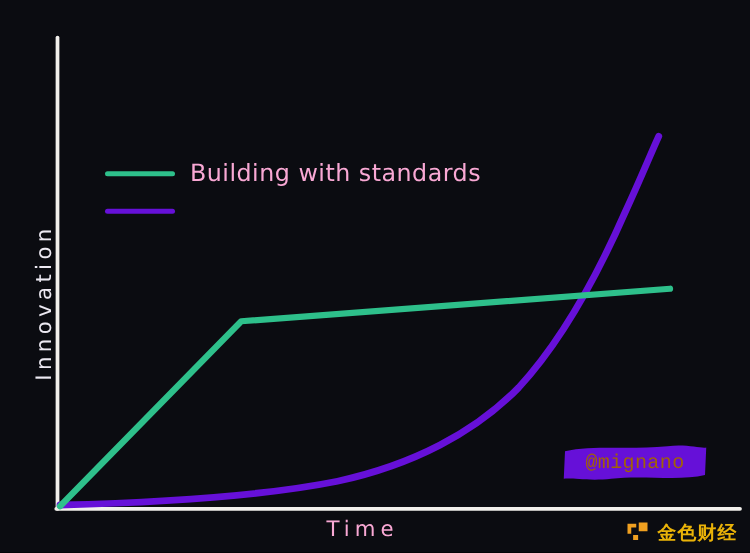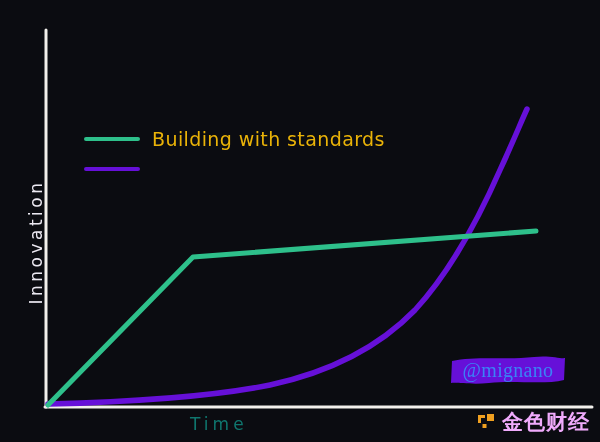--- a/index.html
+++ b/index.html
@@ -64,21 +64,22 @@
     font-size: 17px;
     letter-spacing: 3.5px;
     transform: rotate(-90deg);
     font-family: "DejaVu Sans", sans-serif;
   }
   #x-axis-label {
     position: absolute;
     left: 190px;
     top: 414px;
     width: 200px;
-    color: #0f766e;
+    text-align: center;
+    color: #f9a8d4;
     font-size: 17px;
     letter-spacing: 4px;
     font-family: "DejaVu Sans", sans-serif;
   }
   
   #legend {
     position: absolute;
     left: 84px;
     top: 124px;
   }
@@ -88,21 +89,21 @@
     height: 30px;
   }
   .legend-swatch {
     width: 56px;
     height: 4px;
     border-radius: 2px;
     margin-right: 12px;
     flex: none;
   }
   .legend-label {
-    color: #eab308;
+    color: #f9a8d4;
     font-size: 19px;
     letter-spacing: 0.4px;
     white-space: nowrap;
     font-family: "DejaVu Sans", sans-serif;
   }
   
   #attribution {
     position: absolute;
     left: 449px;
     top: 354px;
@@ -115,43 +116,43 @@
     width: 100%; height: 100%;
   }
   #attribution-text {
     position: absolute;
     left: 0; top: 0;
     width: 118px;
     height: 32px;
     display: flex;
     align-items: center;
     justify-content: center;
-    color: #3b82f6;
-    font-size: 20px;
+    color: #a16207;
+    font-size: 16px;
     letter-spacing: 0.3px;
-    font-family: Liberation Serif, serif;
+    font-family: Liberation Mono, monospace;
     white-space: nowrap;
   }
   
   #watermark {
     position: absolute;
     right: 10px;
     bottom: 6px;
     display: flex;
     align-items: center;
     gap: 6px;
   }
   #watermark-logo {
     width: 20px;
     height: 20px;
     flex: none;
   }
   #watermark-text {
-    color: #f0abfc;
-    font-size: 21px;
+    color: #eab308;
+    font-size: 15px;
     font-weight: bold;
     letter-spacing: 1px;
     font-family: "DejaVu Sans", sans-serif;
     white-space: nowrap;
   }
 </style>
 </head>
 <body>
 
 <div id="canvas">

